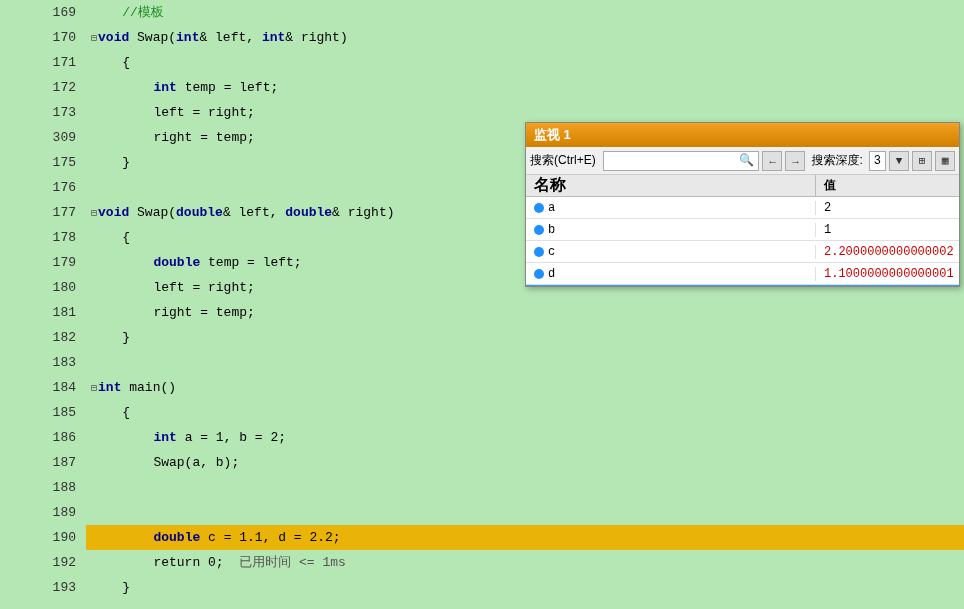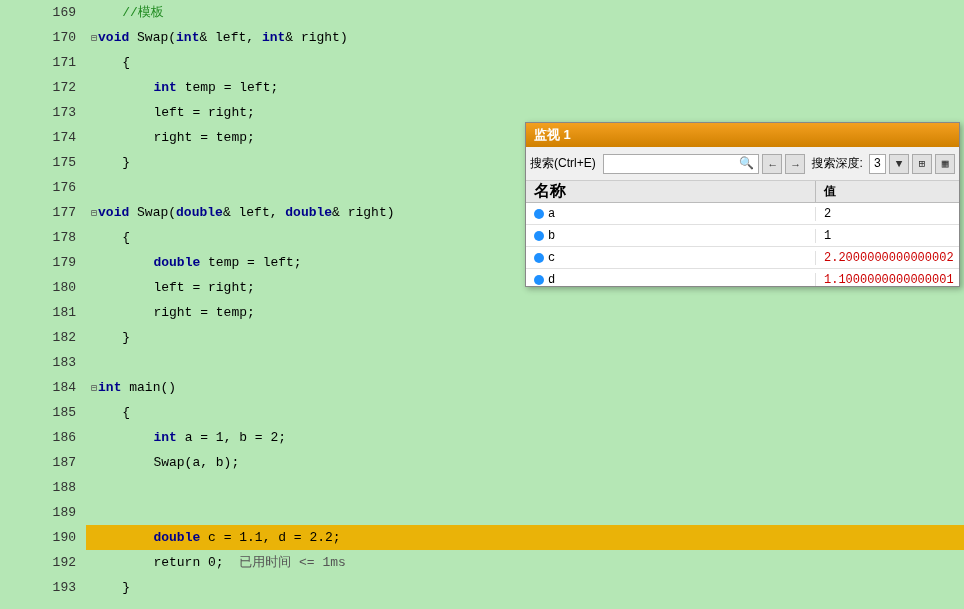--- a/index.html
+++ b/index.html
@@ -89,21 +89,21 @@
       display: flex;
       align-items: center;
       height: 24px;
     }
 
     .watch-toolbar {
       display: flex;
       align-items: center;
       background: #f0f0f0;
       border-bottom: 1px solid #ccc;
-      height: 34px;
+      height: 28px;
       padding: 2px 4px;
       gap: 3px;
     }
 
     .watch-search-label {
       font-family: 'Microsoft YaHei', sans-serif;
       font-size: 12px;
       color: #000;
       margin-right: 4px;
     }
@@ -259,21 +259,21 @@
       </div>
       <div class="code-line">
         <span class="line-number">172</span>
         <span class="line-content">        <span class="kw">int</span> temp = left;</span>
       </div>
       <div class="code-line">
         <span class="line-number">173</span>
         <span class="line-content">        left = right;</span>
       </div>
       <div class="code-line">
-        <span class="line-number">174</span>
+        <span class="line-number">309</span>
         <span class="line-content">        right = temp;</span>
       </div>
       <div class="code-line">
         <span class="line-number">175</span>
         <span class="line-content">    }</span>
       </div>
       <div class="code-line">
         <span class="line-number">176</span>
         <span class="line-content"></span>
       </div>

